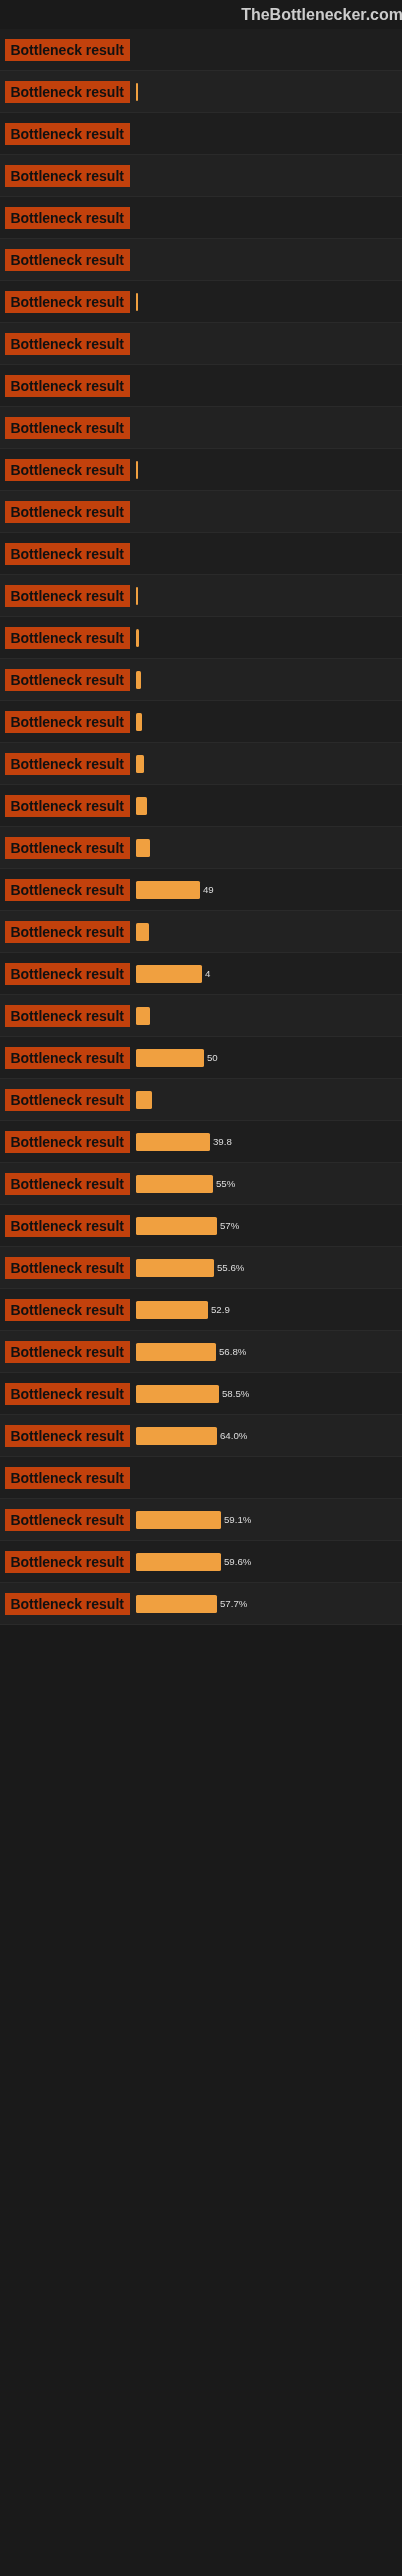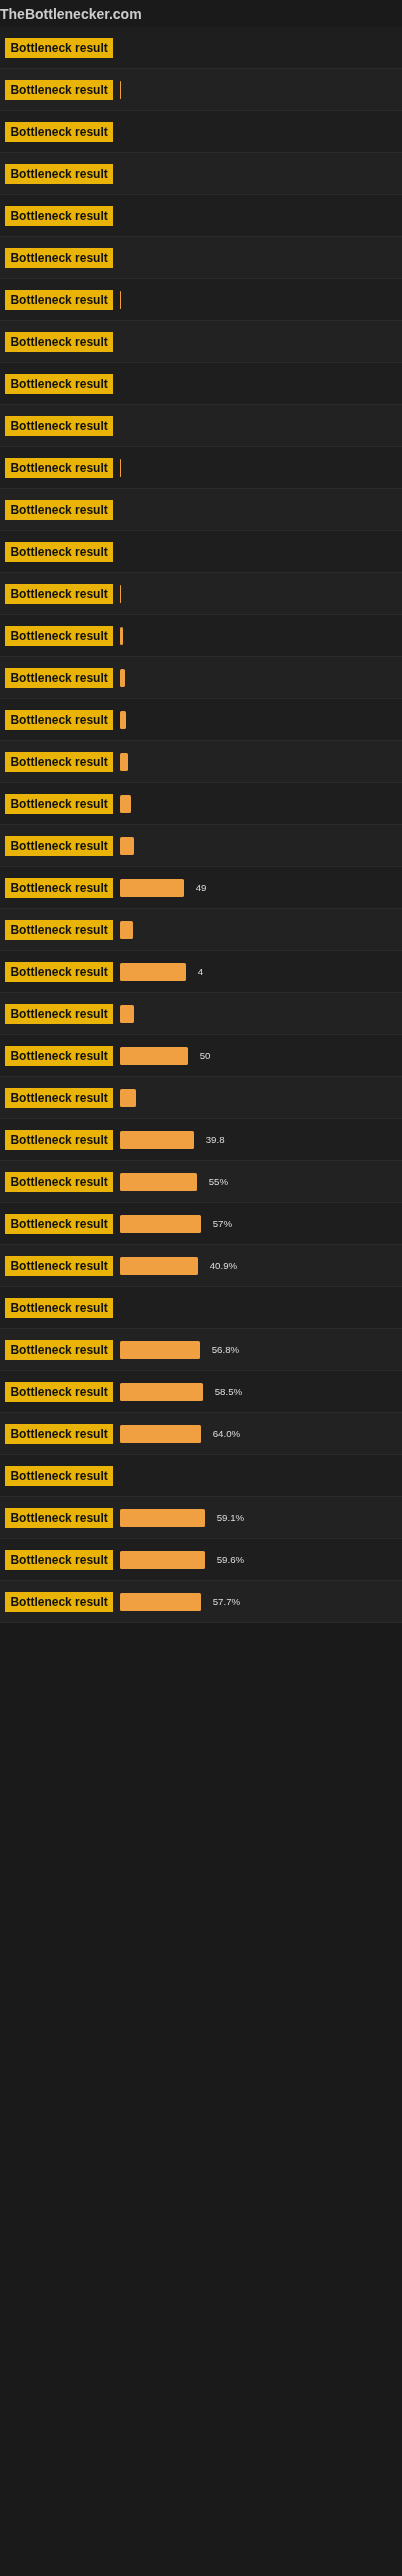--- a/index.html
+++ b/index.html
@@ -3,62 +3,62 @@
   <meta charset="utf-8">
   <style>
     * { margin: 0; padding: 0; box-sizing: border-box; }
     body {
       width: 403px;
       background: #1a1a1a;
       font-family: Arial, sans-serif;
       font-size: 10.5px;
     }
     .header {
-      text-align: left;
+      text-align: right;
       padding: 6.4px 0 4.8px 0;
       color: #ccc;
-      font-size: 14px;
+      font-size: 16px;
       font-weight: bold;
       background: #1a1a1a;
     }
     .row {
       display: flex;
       align-items: center;
       padding: 2.4px 4.8px;
       border-bottom: 0.8px solid #2a2a2a;
       min-height: 42px;
     }
     .row:nth-child(odd) { background: #1e1e1e; }
     .row:nth-child(even) { background: #222; }
     .label {
-      background: #eab308;
+      background: #c2410c;
       color: #111;
       font-weight: bold;
-      font-size: 12px;
+      font-size: 14px;
       padding: 3.2px 5.6px;
       border-radius: 0;
       min-width: 97px;
       white-space: nowrap;
     }
     .bar-container {
       flex: 1;
       margin-left: 6.4px;
       display: flex;
       align-items: center;
     }
     .bar {
       height: 17.7px;
       background: #f0a040;
       border-radius: 1.6px;
       min-width: 0;
     }
     .bar-value {
       color: #ddd;
       font-size: 9.7px;
-      margin-left: 12px;
+      margin-left: 3px;
       white-space: nowrap;
     }
   </style>
 </head>
 <body>
 
 <div>
   <div class="header">
     <span>TheBottlenecker.com</span>
   </div>
@@ -242,25 +242,29 @@
       <span class="label">Bottleneck result</span>
       <div class="bar-container">
         <div class="bar" style="width: 81px;"></div>
         <span class="bar-value">57%</span>
       </div>
     </div>
     <div class="row">
       <span class="label">Bottleneck result</span>
       <div class="bar-container">
         <div class="bar" style="width: 78px;"></div>
-        <span class="bar-value">40.9%</span>
-      </div>
-    </div>
-    <div class="row">
-      <span class="label">Bottleneck result</span>
+        <span class="bar-value">55.6%</span>
+      </div>
+    </div>
+    <div class="row">
+      <span class="label">Bottleneck result</span>
+      <div class="bar-container">
+        <div class="bar" style="width: 72px;"></div>
+        <span class="bar-value">52.9</span>
+      </div>
     </div>
     <div class="row">
       <span class="label">Bottleneck result</span>
       <div class="bar-container">
         <div class="bar" style="width: 80px;"></div>
         <span class="bar-value">56.8%</span>
       </div>
     </div>
     <div class="row">
       <span class="label">Bottleneck result</span>

